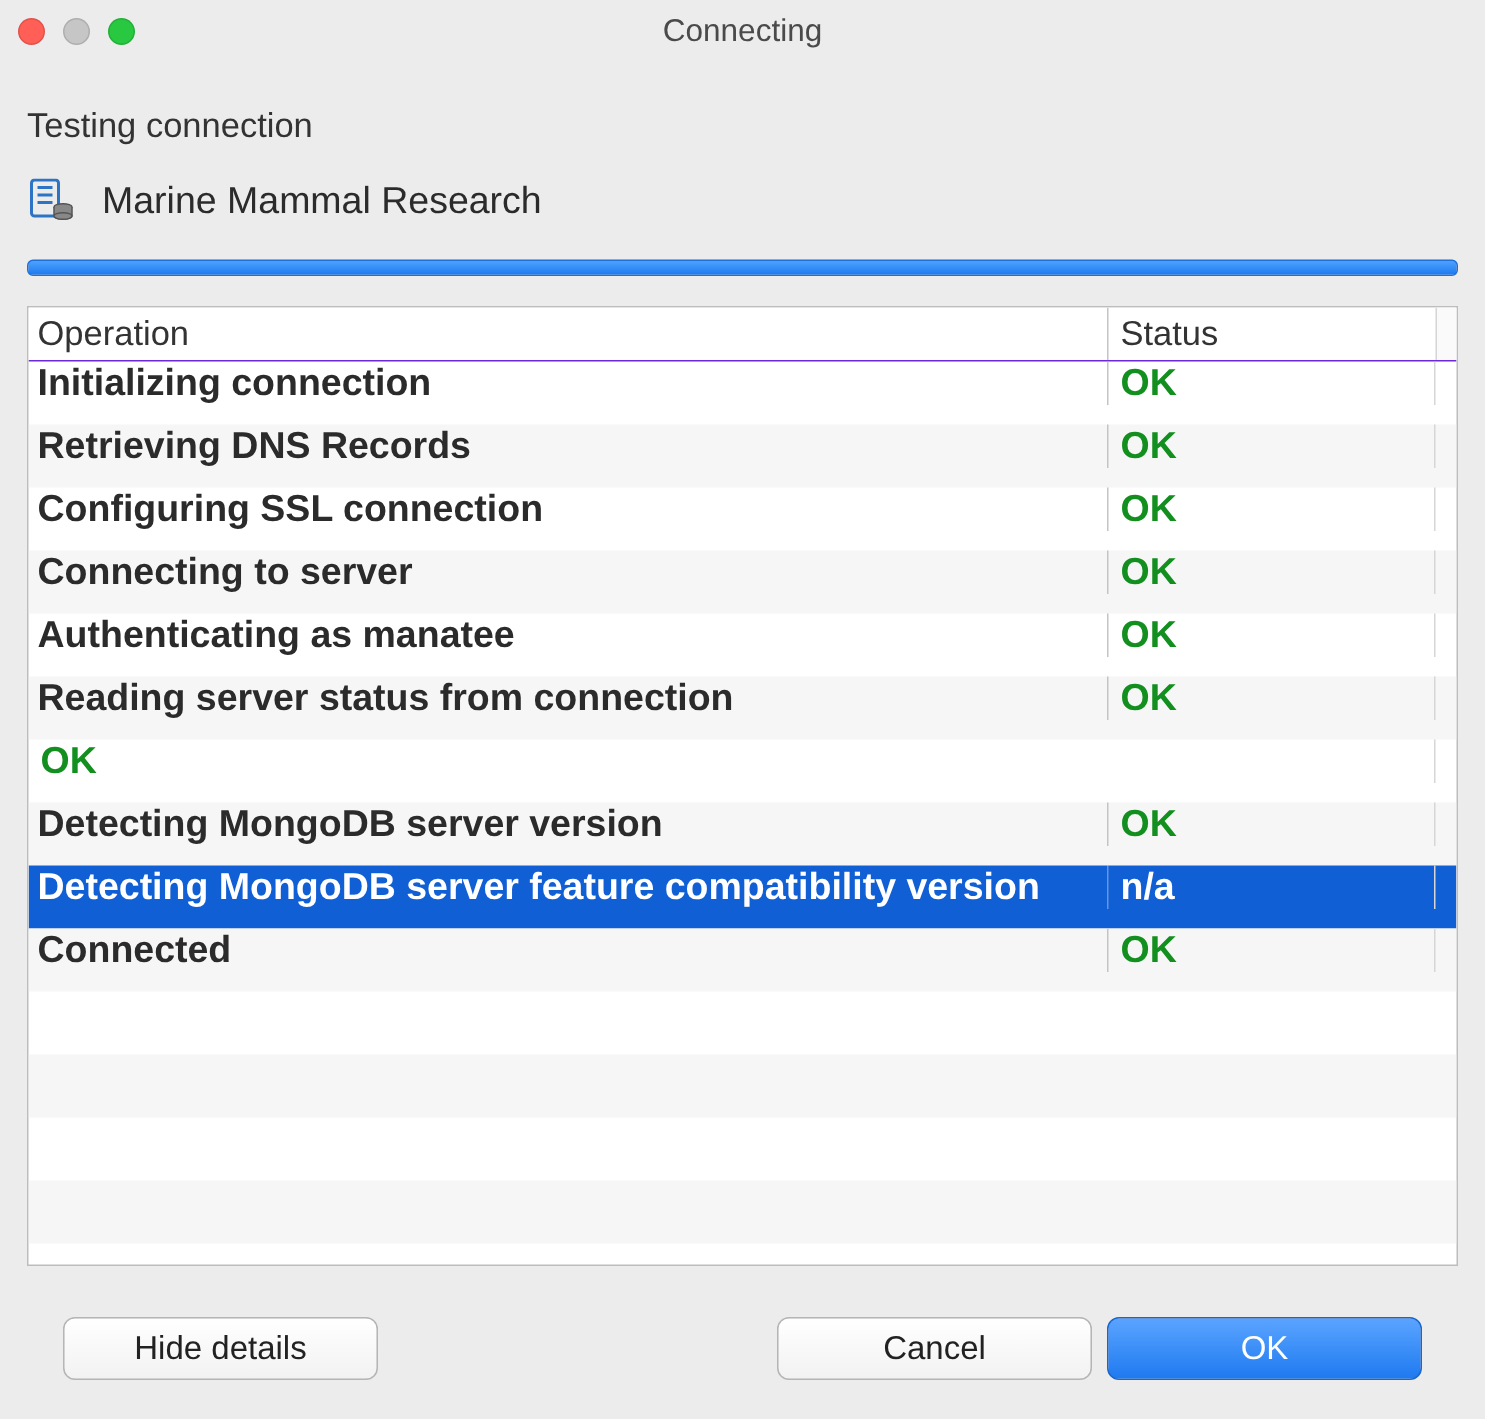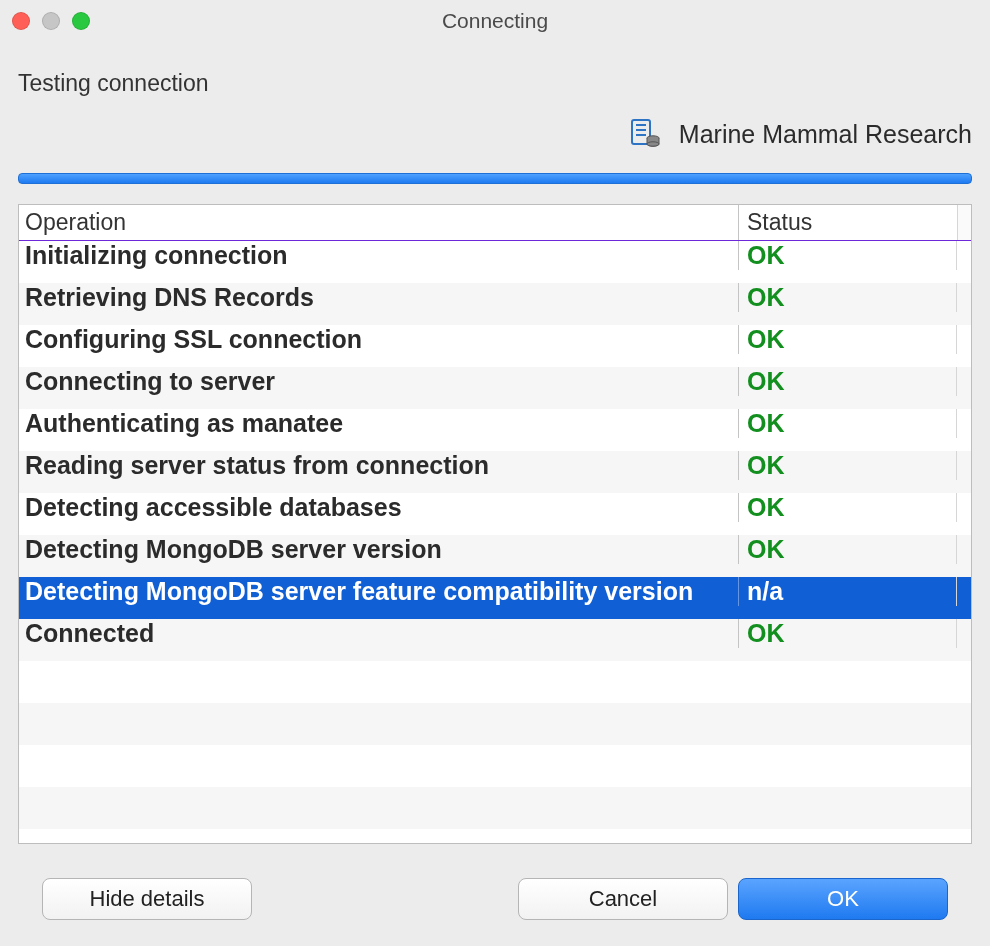--- a/index.html
+++ b/index.html
@@ -49,21 +49,20 @@
     color: #333;
     margin-top: 14px;
     margin-bottom: 22px;
   }
   .conn-row {
     display: flex;
     align-items: center;
     gap: 18px;
     margin-bottom: 24px;
     padding-left: 2px;
-    justify-content: flex-end;
   }
   .db-icon svg { display: block; }
   .conn-name {
     font-size: 25px;
     color: #2b2b2b;
   }
   .progress {
     height: 11px;
     border-radius: 4px;
     background: linear-gradient(to bottom,#4ea1ff,#1e7af0);
@@ -220,21 +219,20 @@
           <div class="cell-op">Authenticating as manatee</div>
           <div class="cell-st ok">OK</div>
           <div class="scroll-gutter"></div>
         </div>
         <div class="row">
           <div class="cell-op">Reading server status from connection</div>
           <div class="cell-st ok">OK</div>
           <div class="scroll-gutter"></div>
         </div>
         <div class="row">
-          <div class="cell-op">Detecting accessible databases</div>
           <div class="cell-st ok">OK</div>
           <div class="scroll-gutter"></div>
         </div>
         <div class="row">
           <div class="cell-op">Detecting MongoDB server version</div>
           <div class="cell-st ok">OK</div>
           <div class="scroll-gutter"></div>
         </div>
         <div class="row selected">
           <div class="cell-op">Detecting MongoDB server feature compatibility version</div>

